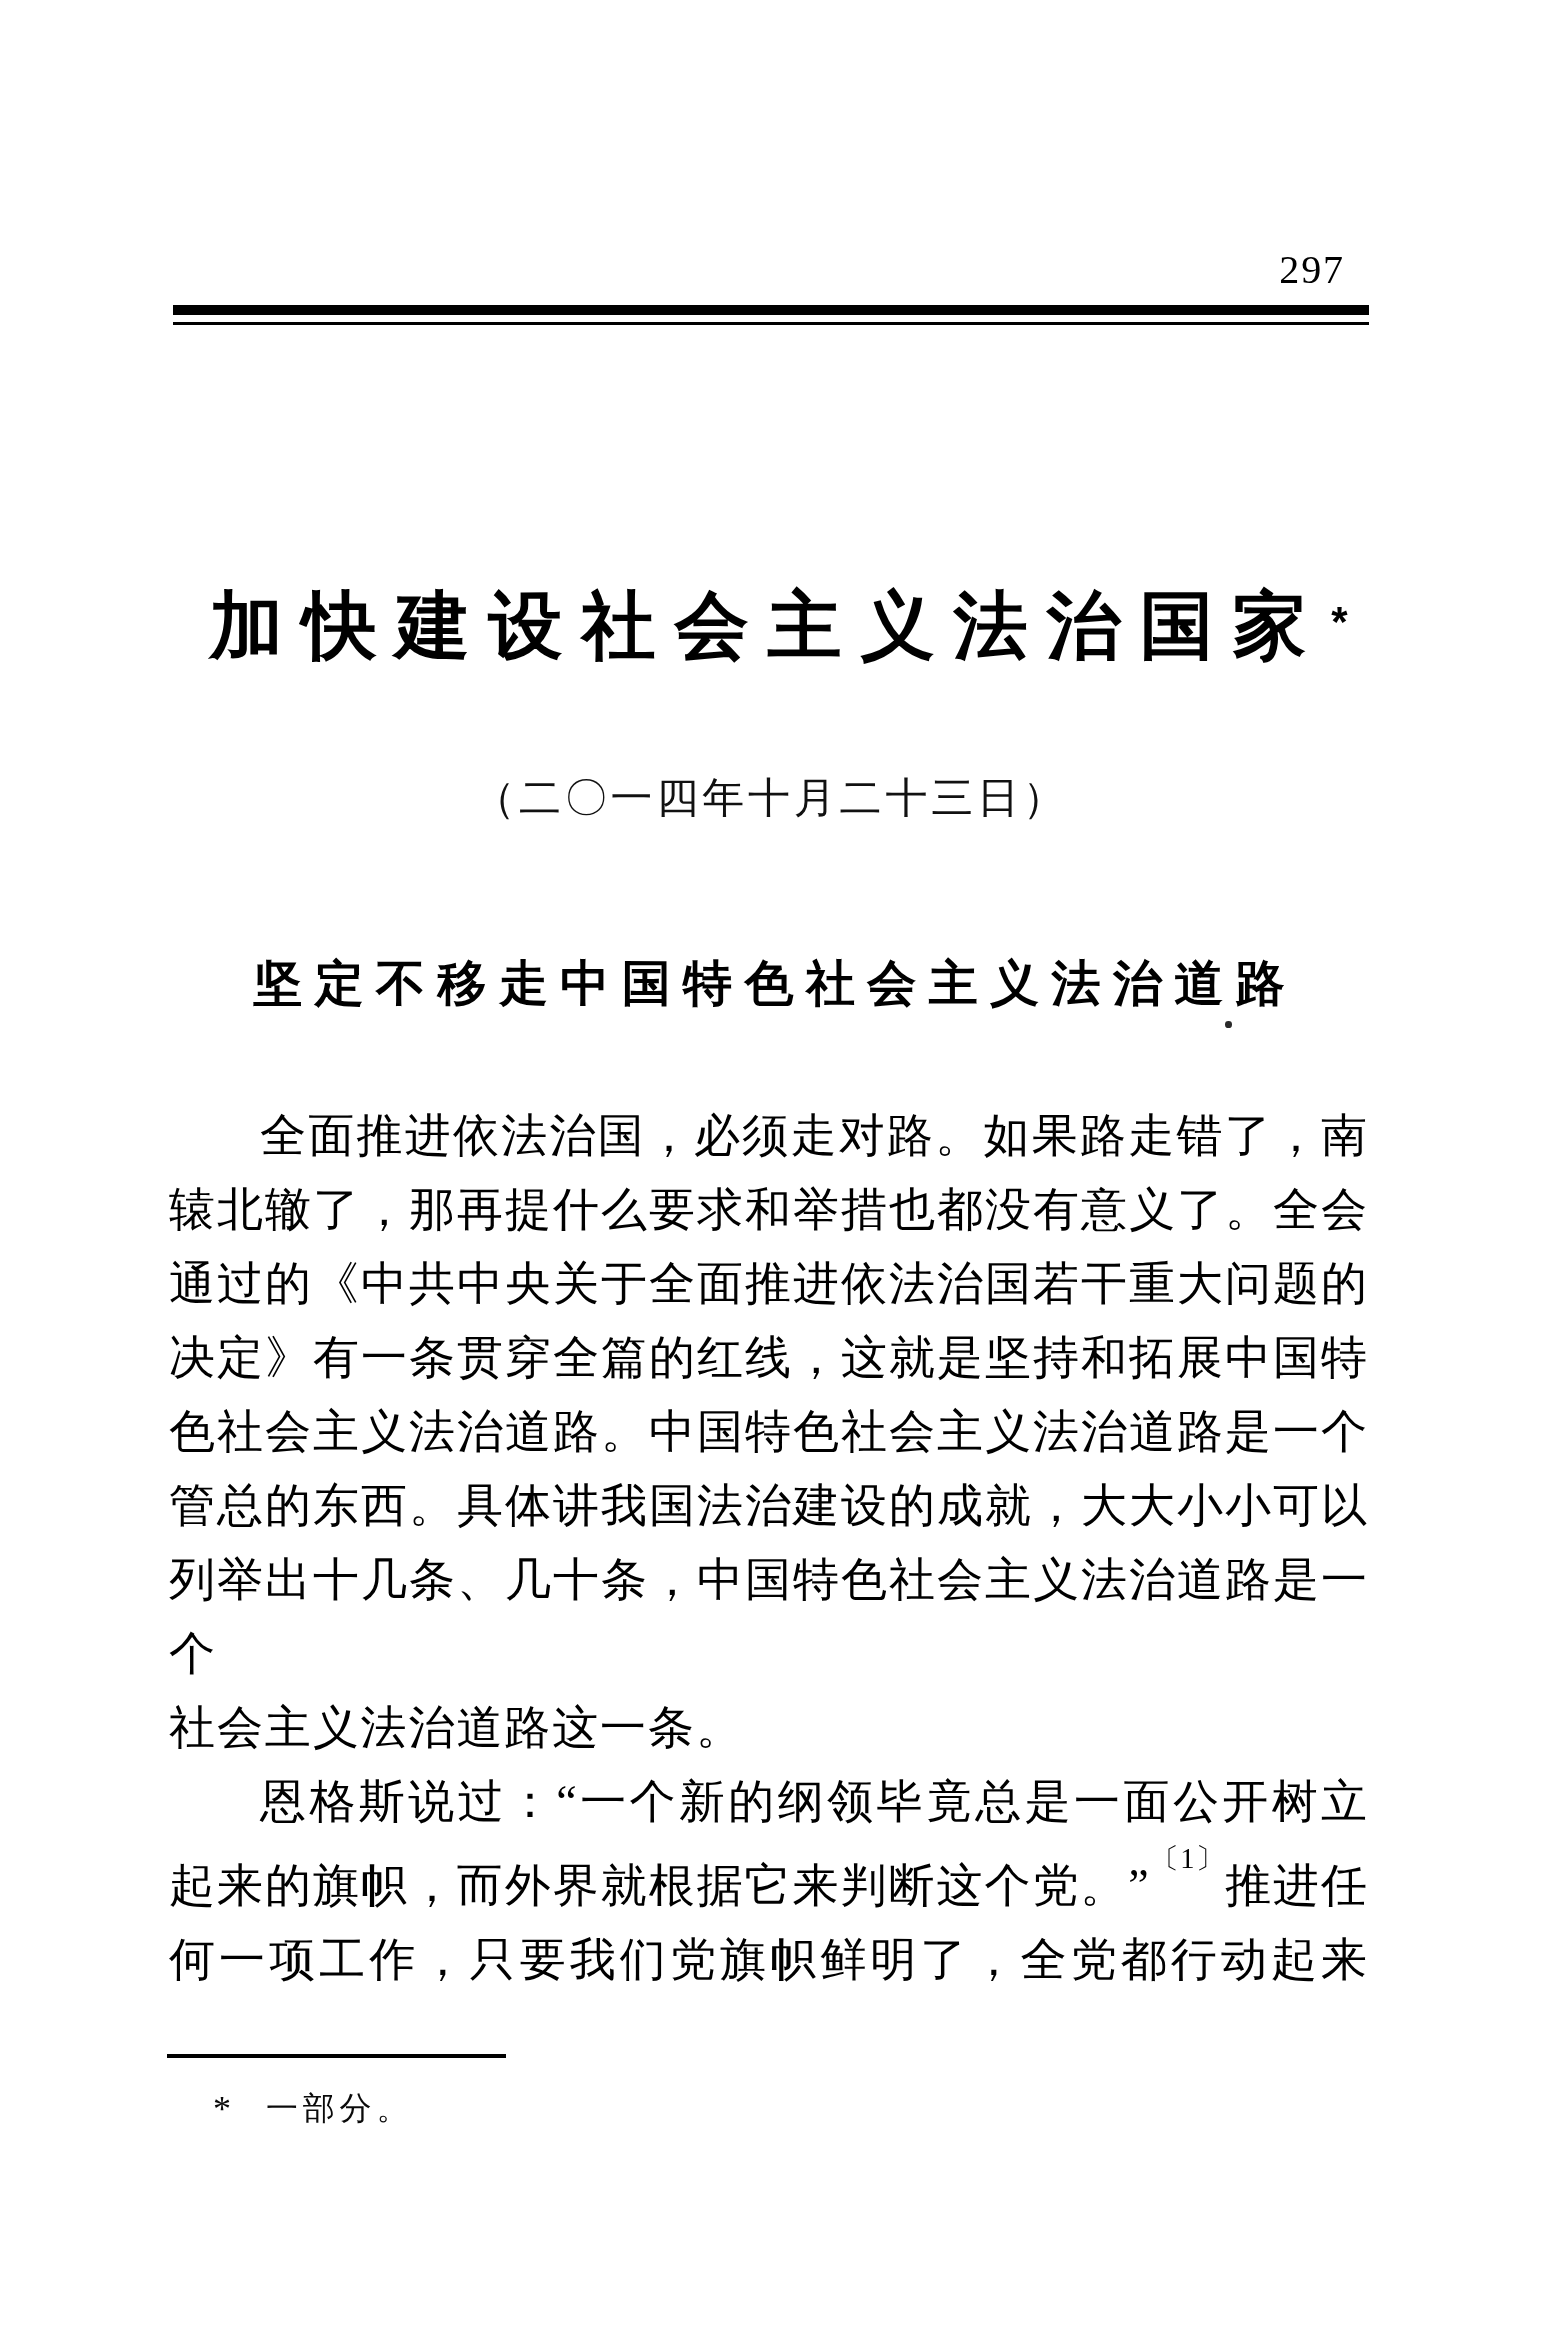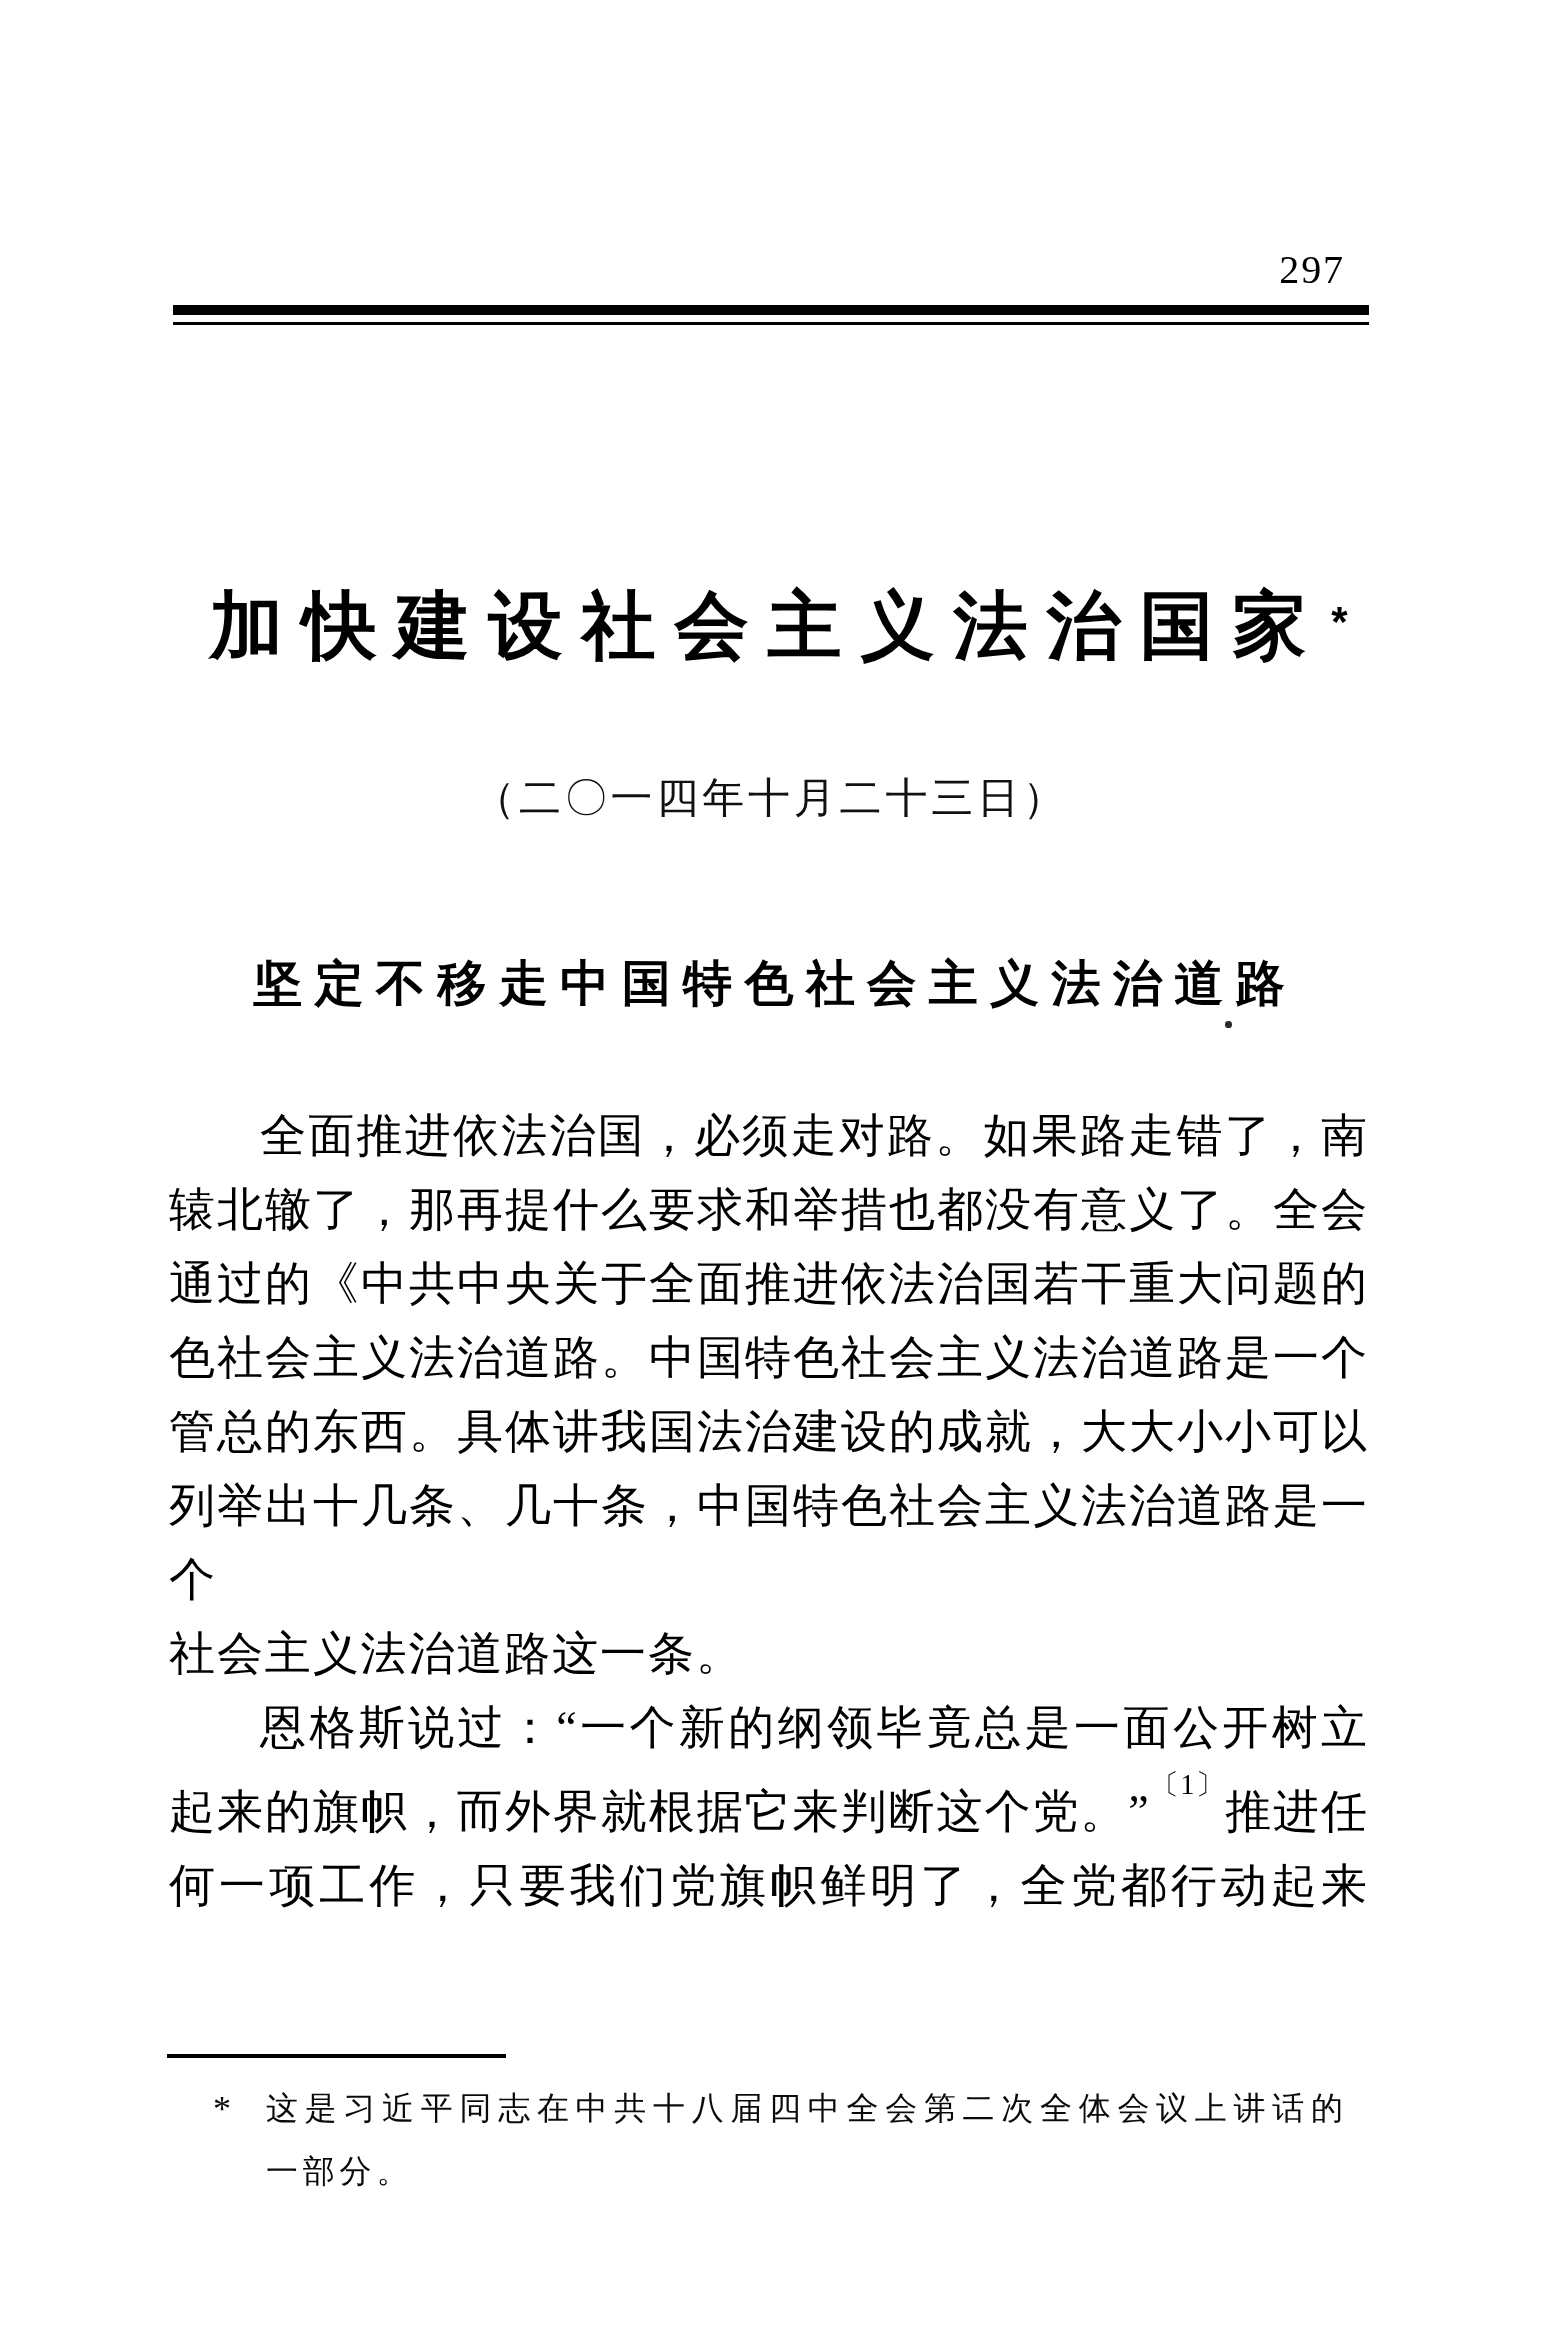--- a/index.html
+++ b/index.html
@@ -164,31 +164,31 @@
   <div class="date-line">（二〇一四年十月二十三日）</div>
 
   <h2 class="section-heading">坚定不移走中国特色社会主义法治道路</h2>
 
   <div class="stray-dot"></div>
 
   <div class="body-text">
     <p class="bline indent">全面推进依法治国，必须走对路。如果路走错了，南</p>
     <p class="bline">辕北辙了，那再提什么要求和举措也都没有意义了。全会</p>
     <p class="bline">通过的《中共中央关于全面推进依法治国若干重大问题的</p>
+    <p class="bline">决定》有一条贯穿全篇的红线，这就是坚持和拓展中国特</p>
     <p class="bline">色社会主义法治道路。中国特色社会主义法治道路是一个</p>
     <p class="bline">管总的东西。具体讲我国法治建设的成就，大大小小可以</p>
     <p class="bline">列举出十几条、几十条，中国特色社会主义法治道路是一个</p>
     <p class="bline nojust">社会主义法治道路这一条。</p>
     <p class="bline indent">恩格斯说过：“一个新的纲领毕竟总是一面公开树立</p>
     <p class="bline"><span>起来的旗帜，而外界就根据它来判断这个党。”</span><sup class="fn-ref">〔1〕</sup><span>推进任</span></p>
     <p class="bline">何一项工作，只要我们党旗帜鲜明了，全党都行动起来</p>
   </div>
 
   <div class="footnote-rule"></div>
 
   <div class="footnote">
     <span class="fn-star">*</span>
-    <p class="fn-line">这是习近平同志在中共十八届四中全会第二次全体会议上讲话的</p>
     <p class="fn-line fn-line2">一部分。</p>
   </div>
 
 </div>
 
 
 </body></html>

